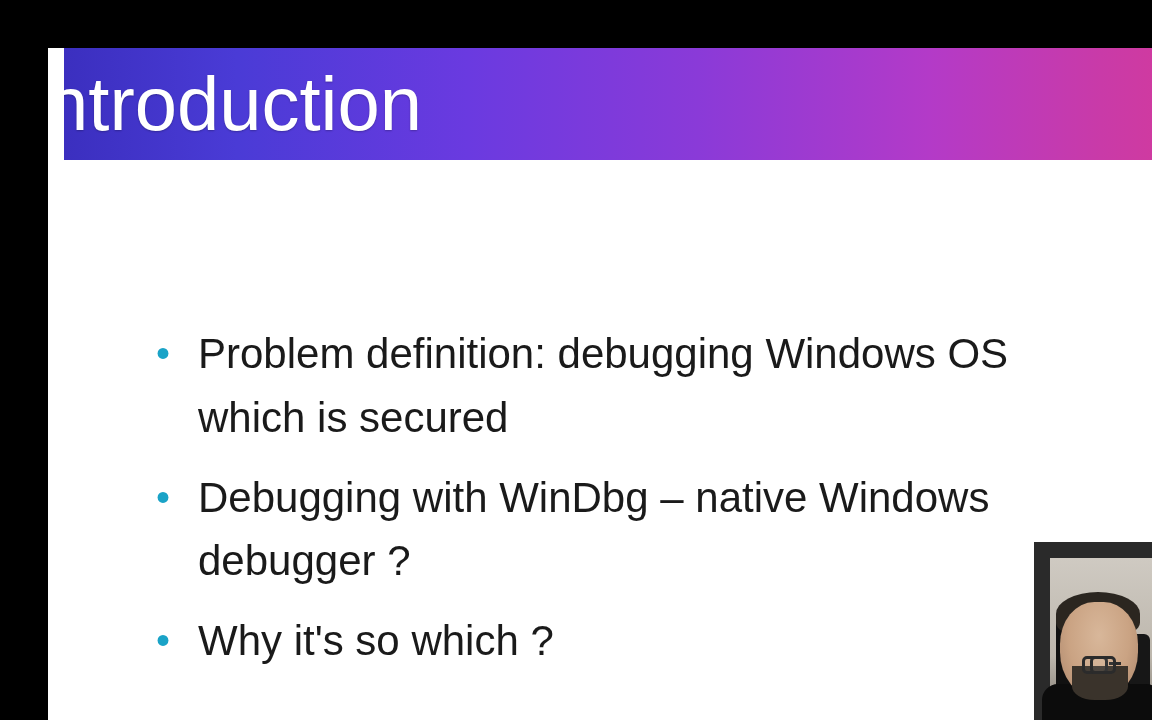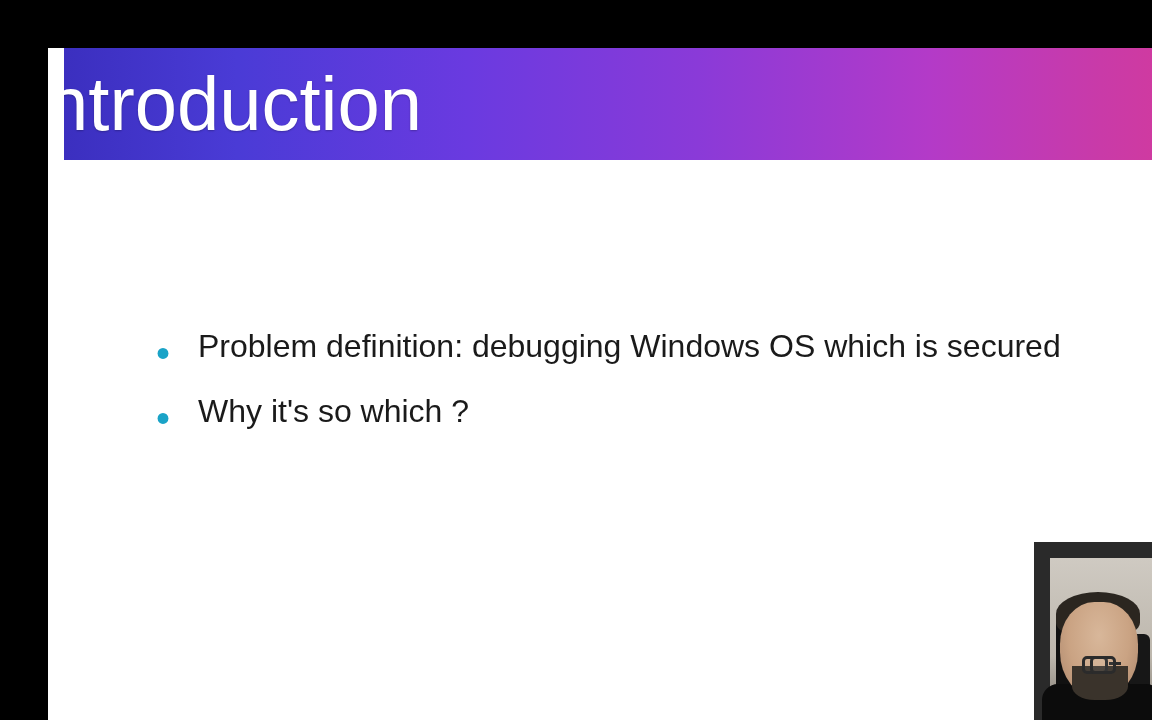--- a/index.html
+++ b/index.html
@@ -36,21 +36,21 @@
     padding: 130px 40px 0 40px;
   }
 
   ul.bullets {
     list-style: none;
   }
 
   ul.bullets li {
     position: relative;
     padding-left: 62px;
-    font-size: 32px;
+    font-size: 42px;
     color: #1a1a1a;
     line-height: 1.52;
     margin-bottom: 6px;
     font-weight: 400;
   }
 
   ul.bullets li::before {
     content: "•";
     position: absolute;
     left: 20px;
@@ -131,20 +131,21 @@
 
 <div class="slide">
 
   <div class="title-bar">
     <div class="title-text">ntroduction</div>
   </div>
 
   <div class="content">
     <ul class="bullets">
       <li>Problem definition: debugging Windows OS which is secured</li>
+      <li>Debugging with WinDbg – native Windows debugger ?</li>
       <li>Why it's so which ?</li>
     </ul>
   </div>
 
   <div class="bottom-strip"></div>
 
   <div class="webcam">
     <div class="wall"></div>
     <div class="chair"></div>
     <div class="shirt"></div>

